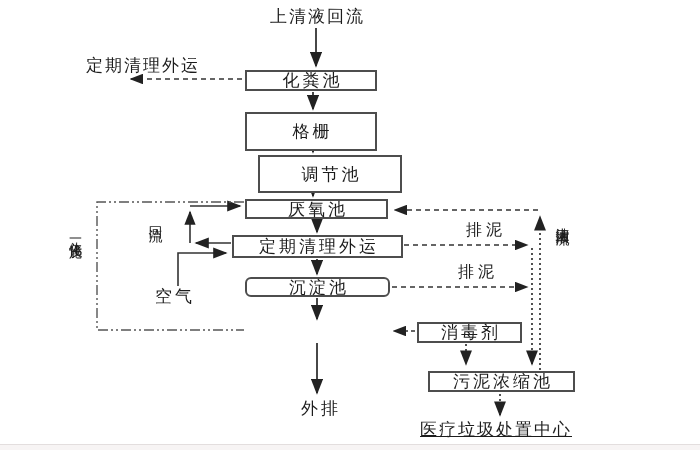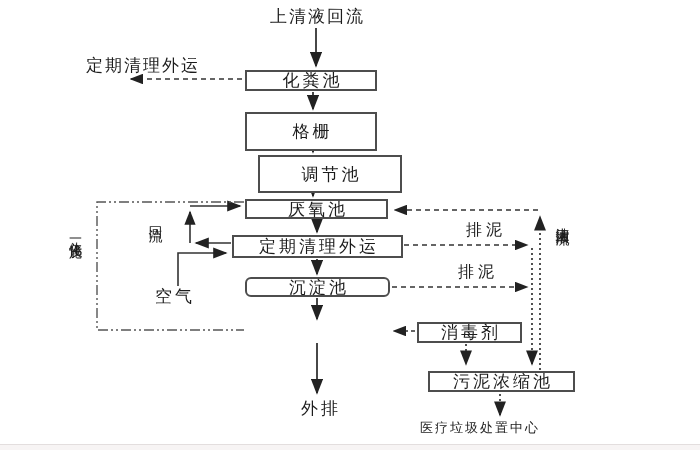--- a/index.html
+++ b/index.html
@@ -29,21 +29,21 @@
   
   #l-source     {left:270px;top:8px;  width:92px;text-align:center;font-size:17px;letter-spacing:2px;}
   #l-removal    {left:86px; top:57px; font-size:17px;letter-spacing:2px;}
   #l-reflux     {left:149px;top:215px;font-size:14px;letter-spacing:2px;}
   #l-air        {left:155px;top:288px;font-size:17px;letter-spacing:3px;}
   #l-integrated {left:69px; top:231px;font-size:13px;letter-spacing:1px;}
   #l-paini1     {left:466px;top:222px;font-size:16px;letter-spacing:4px;}
   #l-paini2     {left:458px;top:264px;font-size:16px;letter-spacing:4px;}
   #l-supernatant{left:556px;top:216px;font-size:14px;letter-spacing:1px;}
   #l-outfall    {left:301px;top:400px;font-size:17px;letter-spacing:3px;}
-  #l-disposal   {left:420px;top:421px;font-size:13px;letter-spacing:2px;}
+  #l-disposal   {left:420px;top:421px;font-size:17px;letter-spacing:2px;text-decoration:underline;}
   .bottom-strip{position:absolute;left:0;top:444px;width:700px;height:6px;
     background:#f7f4f4;border-top:1px solid #e3dede;}
 </style>
 </head>
 <body>
 
 <div class="diagram">
 
   <svg class="lines" width="700" height="450" viewBox="0 0 700 450">
     <defs>

